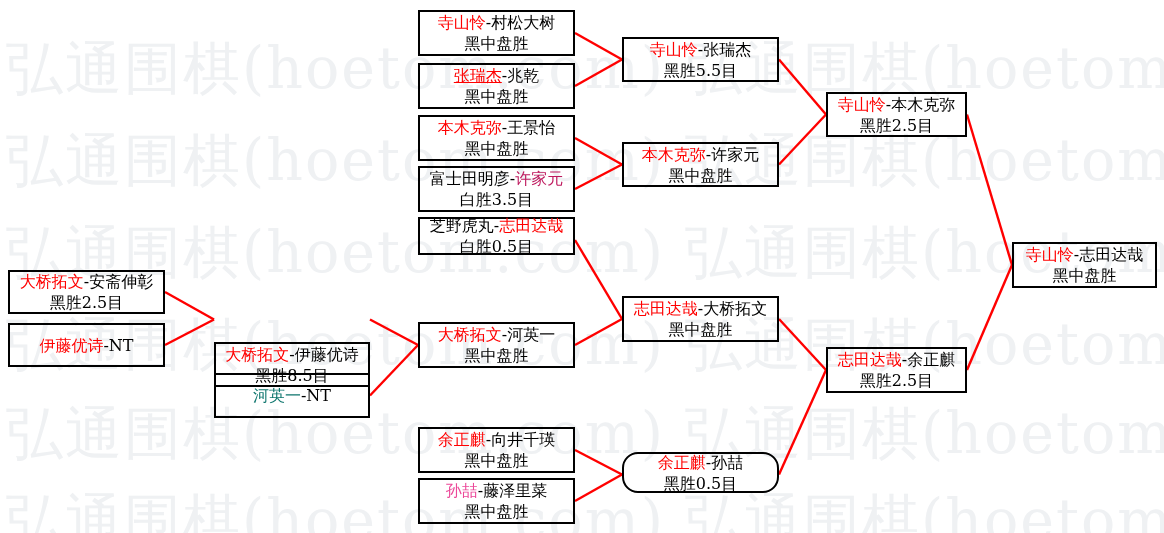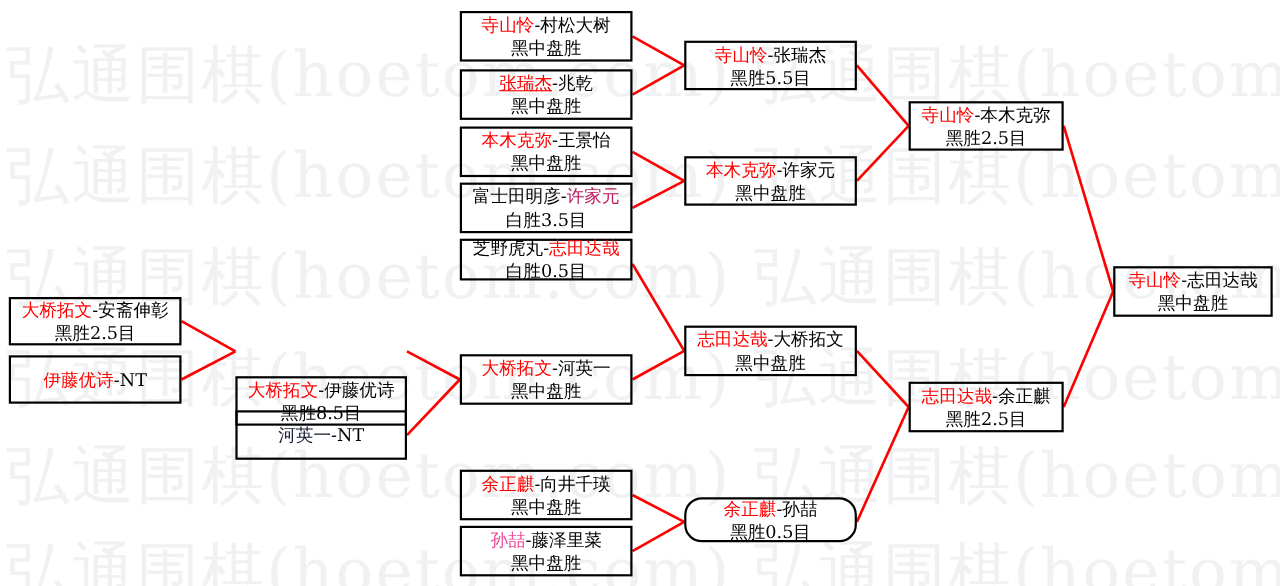--- a/index.html
+++ b/index.html
@@ -81,21 +81,21 @@
   </div>
       <div class="match-box" style="left: 8px; top: 323px; width: 157px; height: 44px; border-color: rgb(0, 0, 0);">
     <div class="match-line1"><span class="pre-name"></span><span class="win-name" style="color: rgb(255, 0, 0);">伊藤优诗</span><span class="post-name">-NT</span></div>
 
   </div>
       <div class="match-box" style="left: 214px; top: 297px; width: 156px; height: 45px; border-color: rgb(0, 0, 0); margin-top: 45px;">
     <div class="match-line1"><span class="pre-name"></span><span class="win-name" style="color: rgb(255, 0, 0);">大桥拓文</span><span class="post-name">-伊藤优诗</span></div>
     <div class="match-line2">黑胜8.5目</div>
   </div>
       <div class="match-box" style="left: 214px; top: 373px; width: 156px; height: 45px; border-color: rgb(0, 0, 0);">
-    <div class="match-line1"><span class="pre-name"></span><span class="win-name" style="color: #0f172a;">河英一</span><span class="post-name">-NT</span></div>
+    <div class="match-line1"><span class="pre-name"></span><span class="win-name" style="color: #0f766e;">河英一</span><span class="post-name">-NT</span></div>
 
   </div>
       <div class="match-box" style="left: 418px; top: 10px; width: 157px; height: 46px; border-color: rgb(0, 0, 0);">
     <div class="match-line1"><span class="pre-name"></span><span class="win-name" style="color: rgb(255, 0, 0);">寺山怜</span><span class="post-name">-村松大树</span></div>
     <div class="match-line2">黑中盘胜</div>
   </div>
       <div class="match-box" style="left: 418px; top: 63px; width: 157px; height: 46px; border-color: rgb(0, 0, 0);">
     <div class="match-line1"><span class="pre-name"></span><span class="win-name" style="color: rgb(255, 0, 0); text-decoration: underline;">张瑞杰</span><span class="post-name">-兆乾</span></div>
     <div class="match-line2">黑中盘胜</div>
   </div>

